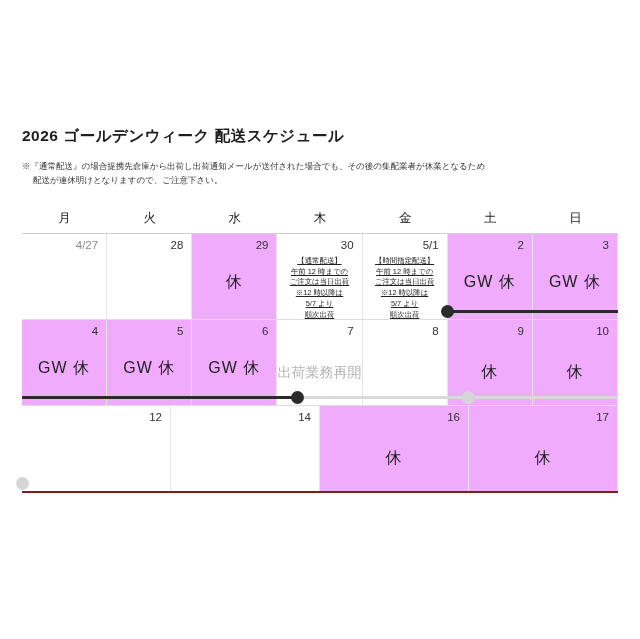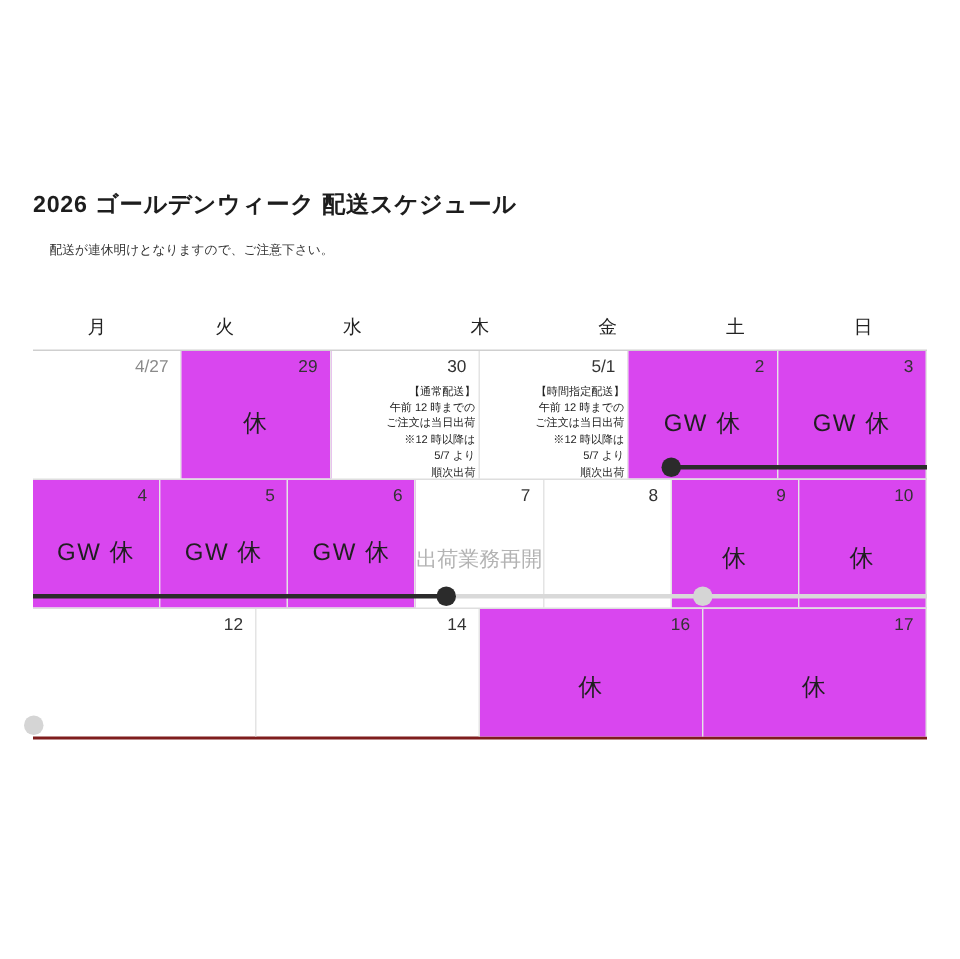--- a/index.html
+++ b/index.html
@@ -77,21 +77,21 @@
     border-top: 1px solid #dedede;
   }
   .cell {
     flex: 1 1 0;
     position: relative;
     box-sizing: border-box;
     border-right: 1px solid #e4e4e4;
     overflow: hidden;
   }
   .cell:last-child { border-right: none; }
-  .cell.shade { background: #d946ef; }
+  .cell.shade { background: #f0abfc; }
   .daynum {
     position: absolute;
     top: 5px;
     right: 8px;
     font-size: 11.5px;
     color: #333333;
     line-height: 1.2;
   }
   .daynum.muted { color: #8a8a8a; }
   .bigmark {
@@ -103,24 +103,25 @@
     font-size: 16px;
     color: #1f1f1f;
     letter-spacing: 1px;
   }
   .bigmark.lower { top: 42px; }
   .smalltext {
     position: absolute;
     left: 2px;
     right: 2px;
     top: 22px;
-    text-align: right;
+    text-align: center;
     font-size: 7.4px;
     line-height: 1.45;
     color: #222222;
+    text-decoration: underline;
   }
   .graytext {
     position: absolute;
     left: 0;
     right: 0;
     top: 44px;
     text-align: center;
     font-size: 14px;
     color: #b3b3b3;
   }
@@ -147,20 +148,21 @@
   .bar.light { background: #d9d9d9; }
 </style>
 </head>
 <body>
 
 <div class="page">
 
   <div class="title">2026 ゴールデンウィーク 配送スケジュール</div>
 
   <div class="note">
+    <div>※『通常配送』の場合提携先倉庫から出荷し出荷通知メールが送付された場合でも、その後の集配業者が休業となるため</div>
     <div class="line2">配送が連休明けとなりますので、ご注意下さい。</div>
   </div>
 
   <div class="cal">
 
     <div class="hdr">
       <div>月</div>
       <div>火</div>
       <div>水</div>
       <div>木</div>
@@ -168,20 +170,23 @@
       <div>土</div>
       <div>日</div>
     </div>
 
     <div class="grid">
 
       <div class="row">
         <div class="cell">
           <div class="daynum muted">4/27</div>
         </div>
+        <div class="cell">
+          <div class="daynum">28</div>
+        </div>
         <div class="cell shade">
           <div class="daynum">29</div>
           <div class="bigmark">休</div>
         </div>
         <div class="cell">
           <div class="daynum">30</div>
           <div class="smalltext" style="white-space:pre-line;">【通常配送】
 午前 12 時までの
 ご注文は当日出荷
 ※12 時以降は

